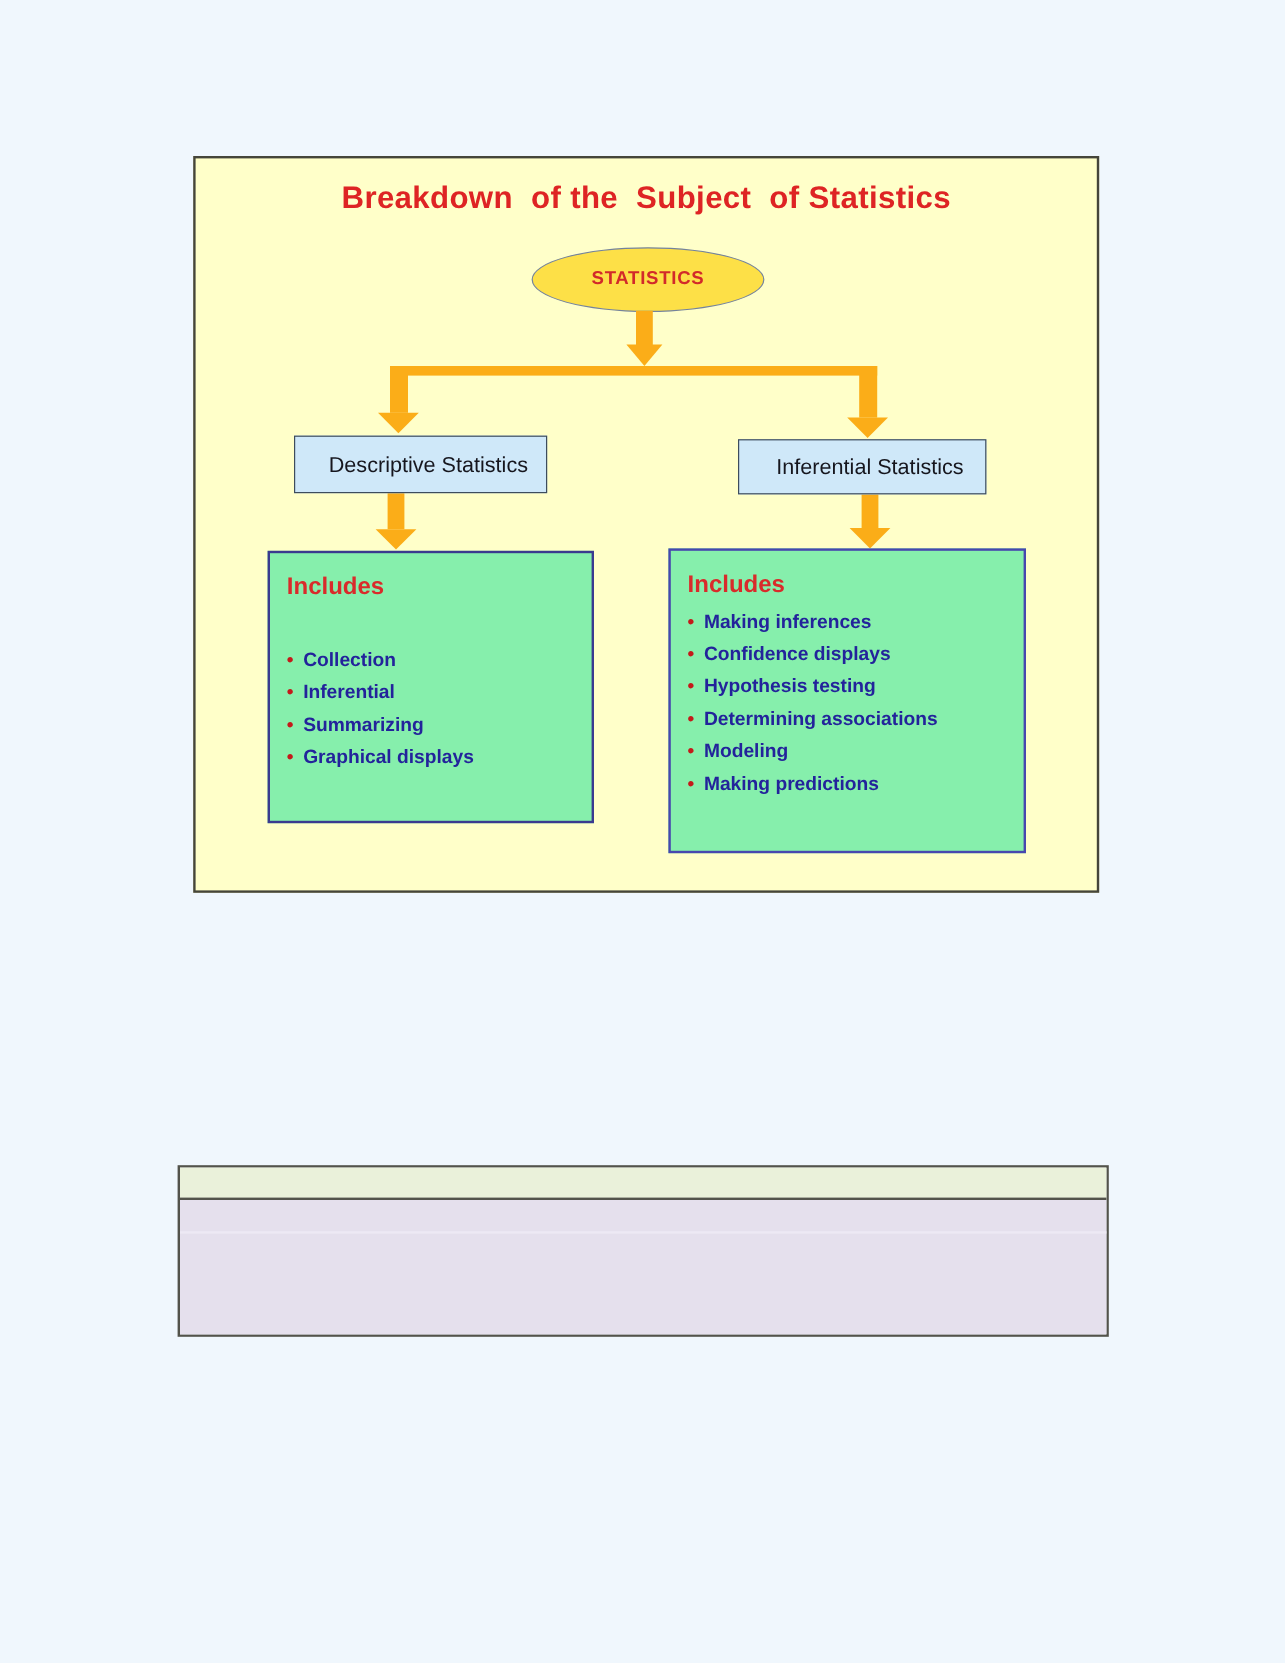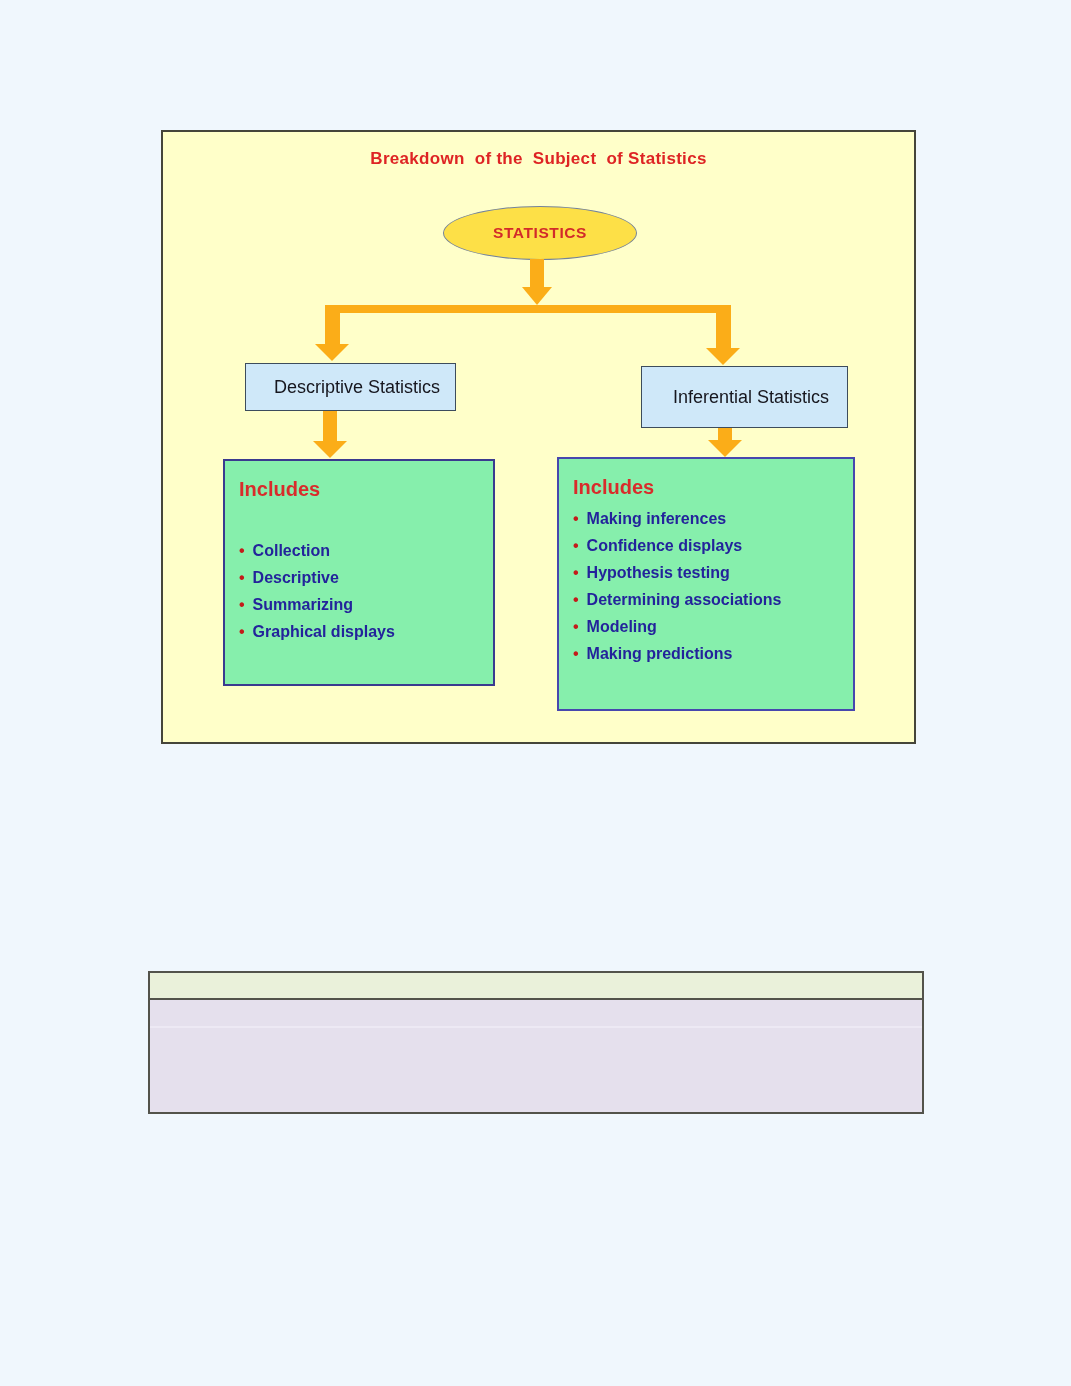--- a/index.html
+++ b/index.html
@@ -20,21 +20,21 @@
     position:absolute;
     left:161px; top:130px;
     width:755px; height:614px;
     background:#FFFFC9;
     border:2px solid #45453A;
   }
   .diagram-title {
     position:absolute;
     left:0; right:0; top:17px;
     text-align:center;
-    font-size:17px;
+    font-size:26px;
     font-weight:bold;
     color:#DE2424;
     white-space:pre;
     letter-spacing:0.3px;
   }
 
   
   .root-ellipse {
     position:absolute;
     left:280px; top:74px;
@@ -79,21 +79,21 @@
   .branch-node {
     position:absolute;
     background:#CFE8F9;
     border:1.5px solid #3D4C5C;
     display:flex; align-items:center; justify-content:center;
     font-size:18px;
     color:#16161E;
     padding-left:13px;
   }
   .branch-desc { left:82px;  top:231px; width:211px; height:48px; }
-  .branch-inf  { left:478px; top:234px; width:207px; height:62px; }
+  .branch-inf  { left:452px; top:234px; width:207px; height:46px; }
 
   
   .includes-box {
     position:absolute;
     background:#86efac;
     padding:16px 10px 0 14px;
   }
   .includes-left  { left:60px;  top:327px; width:272px; height:227px; border:2px solid #3A3A8F; }
   .includes-right { left:394px; top:325px; width:298px; height:254px; border:2px solid #4747AE; }
   .includes-heading {
@@ -169,21 +169,21 @@
     <div class="arrow-head head-right2"></div>
 
     <div class="branch-node branch-desc">Descriptive Statistics</div>
 
     <div class="branch-node branch-inf">Inferential Statistics</div>
 
     <div class="includes-box includes-left">
       <div class="includes-heading">Includes</div>
       <ul class="includes-list">
         <li>Collection</li>
-        <li>Descriptive</li>
+        <li>Inferential</li>
         <li>Summarizing</li>
         <li>Graphical displays</li>
       </ul>
     </div>
 
     <div class="includes-box includes-right">
       <div class="includes-heading">Includes</div>
       <ul class="includes-list">
         <li>Making inferences</li>
         <li>Confidence displays</li>

